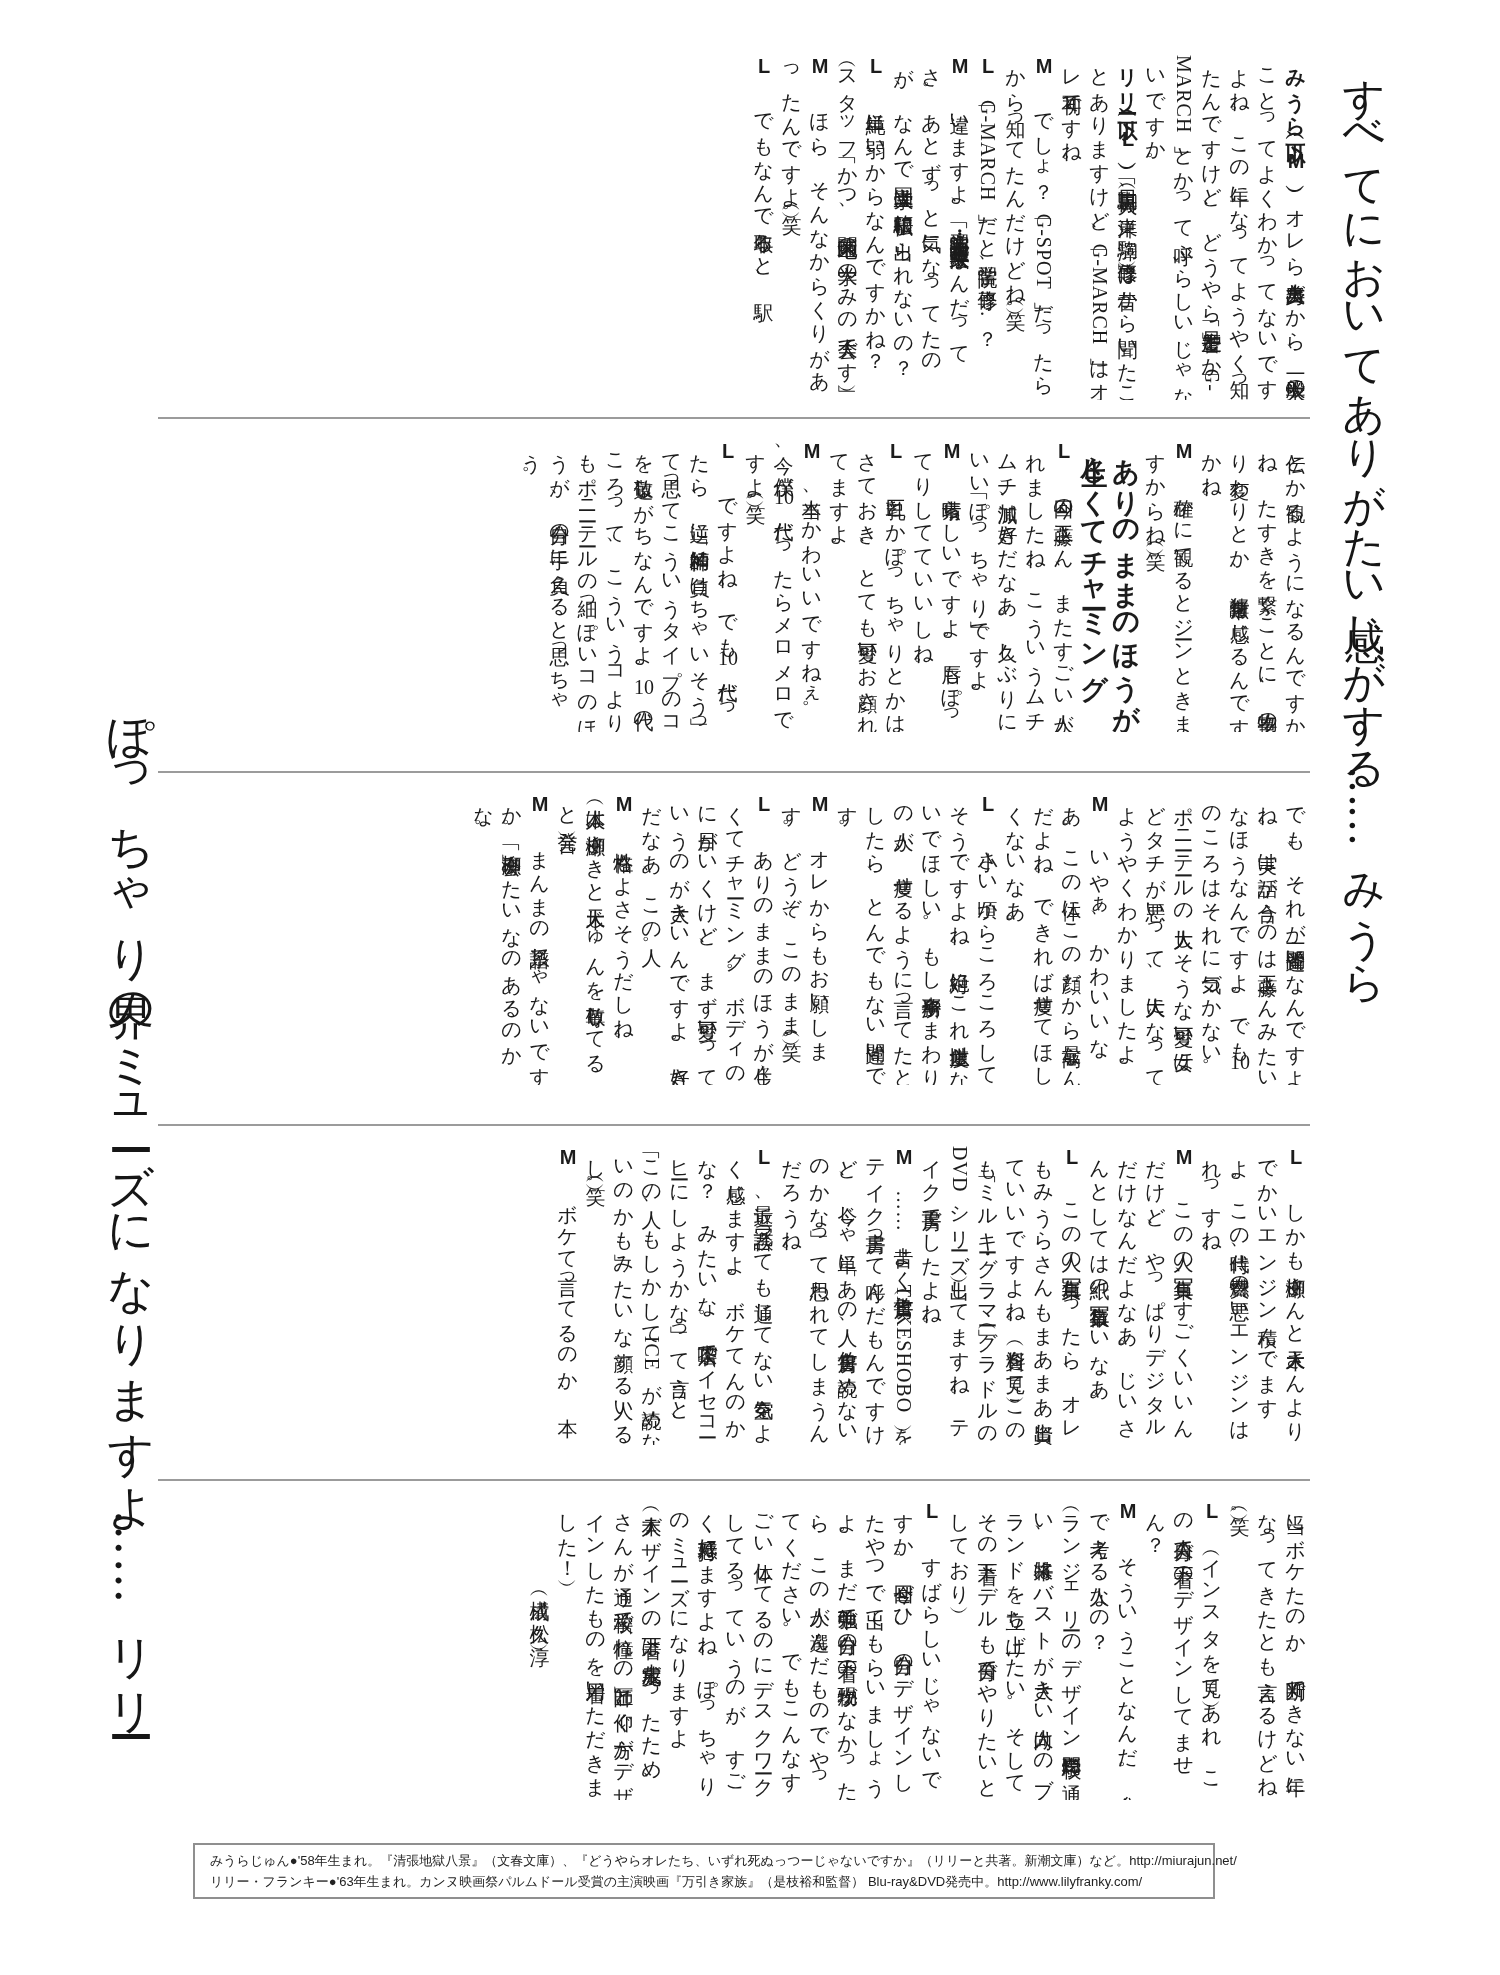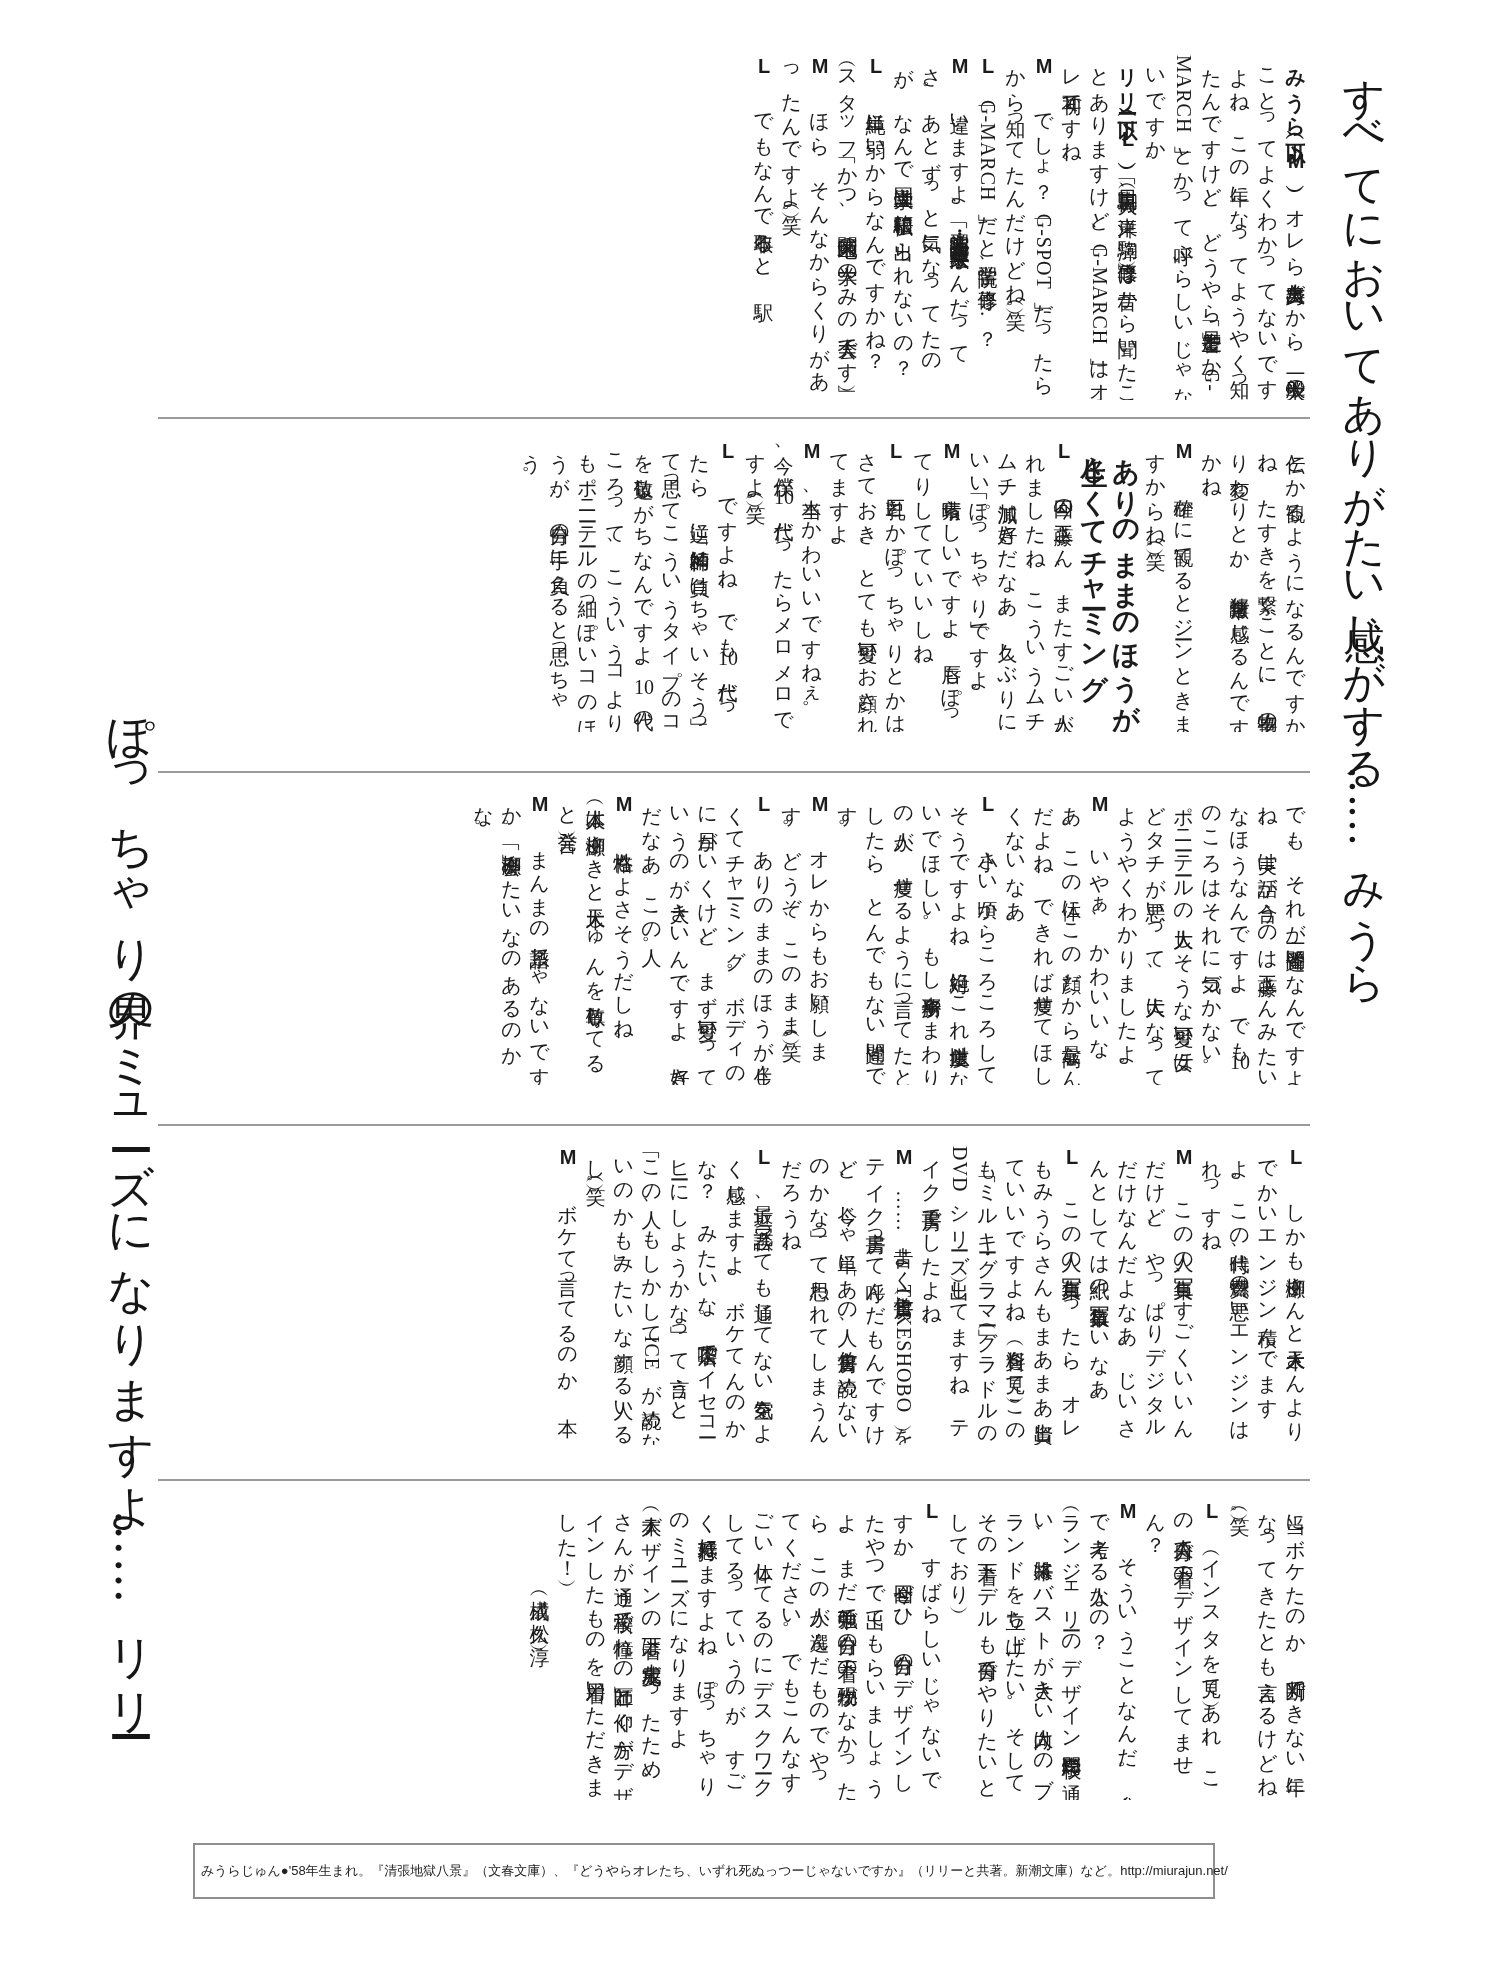--- a/index.html
+++ b/index.html
@@ -52,21 +52,21 @@
   #divider-1 { top:417px; }
   #divider-2 { top:771px; }
   #divider-3 { top:1124px; }
   #divider-4 { top:1479px; }
 
   
   #footer-box {
     position:absolute; left:193px; top:1843px; width:1022px; height:56px;
     border:2px solid #8f8f8f; box-sizing:border-box;
     display:flex; flex-direction:column; justify-content:center;
-    padding:0 6px; gap:3px;
+    padding:0 15px; gap:3px;
     font-family:"Liberation Sans","DejaVu Sans",sans-serif;
     font-size:13px; line-height:18px; color:#222;
     background:#fff;
   }
   .footer-line { white-space:nowrap; }
 </style>
 </head>
 <body>
 
 <div id="headline-right" class="v-headline">すべてにおいてありがたい感じがする……みうら</div>
@@ -120,13 +120,14 @@
     <p class="seg"><b class="spk"><span class="up">L</span></b>　（インスタを見て）あれ、この人自分で下着のデザインしてません？</p>
     <p class="seg"><b class="spk"><span class="up">M</span></b>　そういうことなんだ。自分で考える人なの？</p>
     <p class="seg">（ランジェリーのデザイン専門学校に通い、将来はバストが大きい人向けのブランドを立ち上げたい。そしてその下着モデルも自分でやりたいと発言しており）</p>
     <p class="seg"><b class="spk"><span class="up">L</span></b>　すばらしいじゃないですか。今回ぜひ、自分のデザインしたやつで出てもらいましょうよ。まだ勉強中で自分の下着の現物がなかったら、この人が選んだものでやってください。でもこんなすごい体してるのにデスクワークしてるっていうのが、すごく好感持てますよね。ぽっちゃり界のミューズになりますよ</p>
     <p class="seg">（本人デザインの下着は未完成だったため、工藤さんが通う学校で「憧れの師匠」と仰ぐ方がデザインしたものを着用いただきました！）</p>
     <p class="seg">　　　　（構成／松久　淳）</p>
   </div>
 
 <div id="footer-box">
   <div class="footer-line">みうらじゅん●'58年生まれ。『清張地獄八景』（文春文庫）、『どうやらオレたち、いずれ死ぬっつーじゃないですか』（リリーと共著。新潮文庫）など。http://miurajun.net/</div>
+  <div class="footer-line">リリー・フランキー●'63年生まれ。カンヌ映画祭パルムドール受賞の主演映画『万引き家族』（是枝裕和監督） Blu-ray&amp;DVD発売中。http://www.lilyfranky.com/</div>
 </div>
 
 </body></html>

